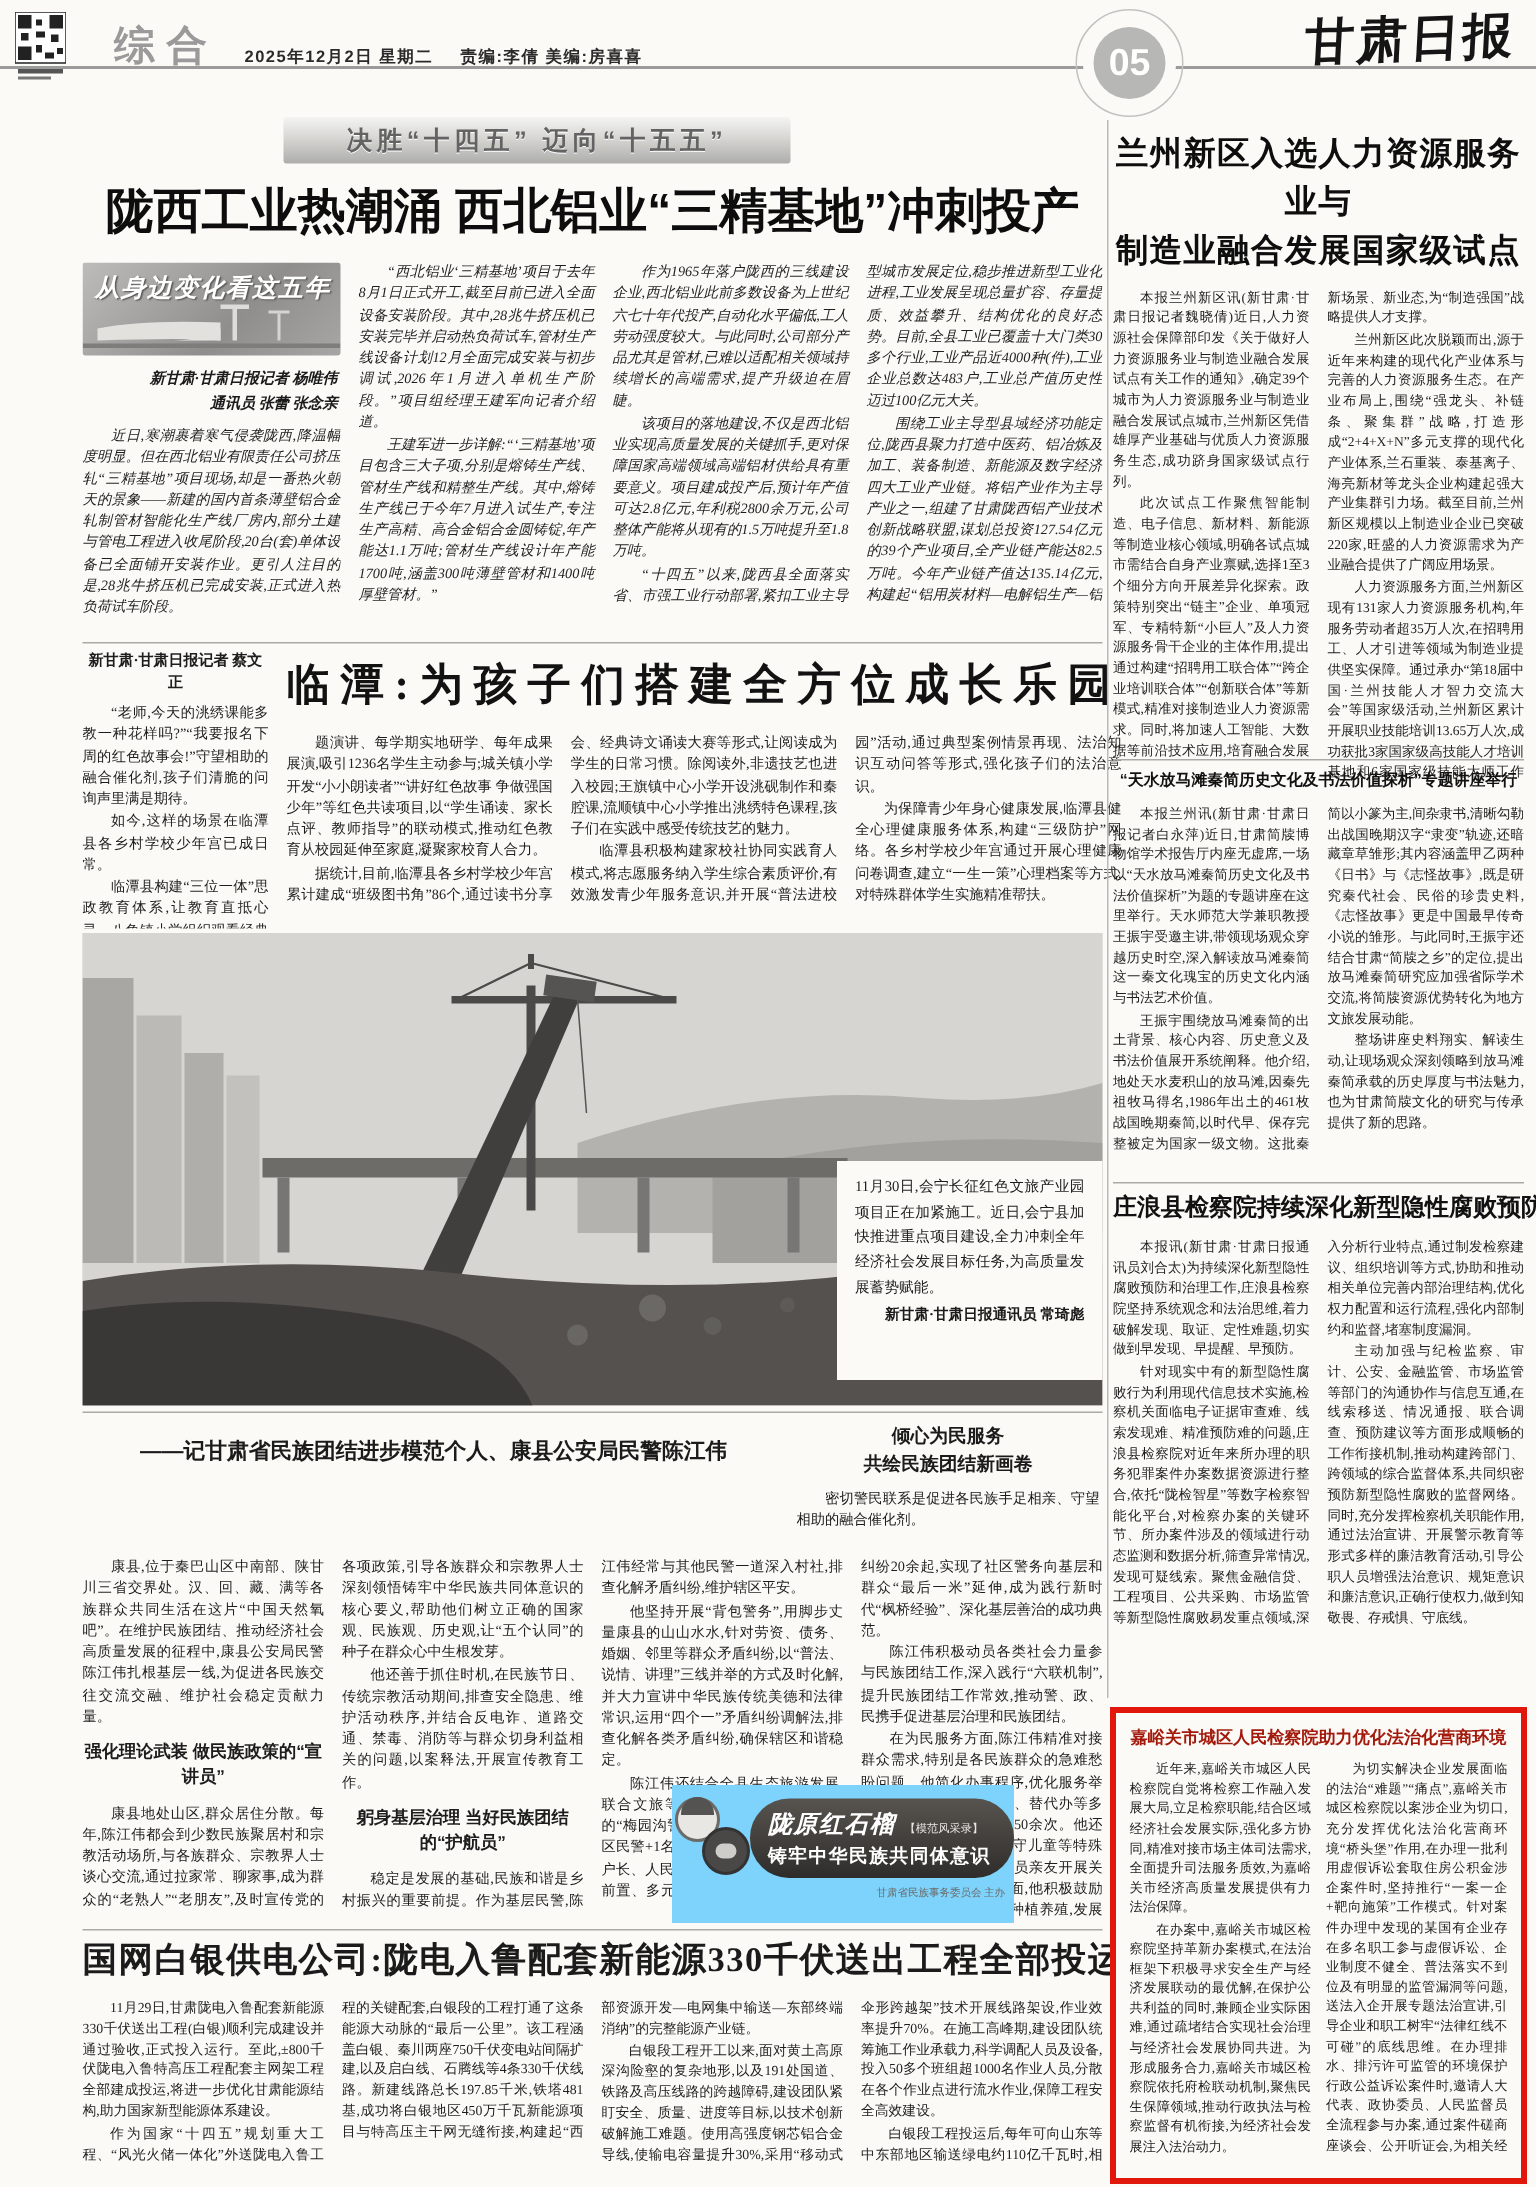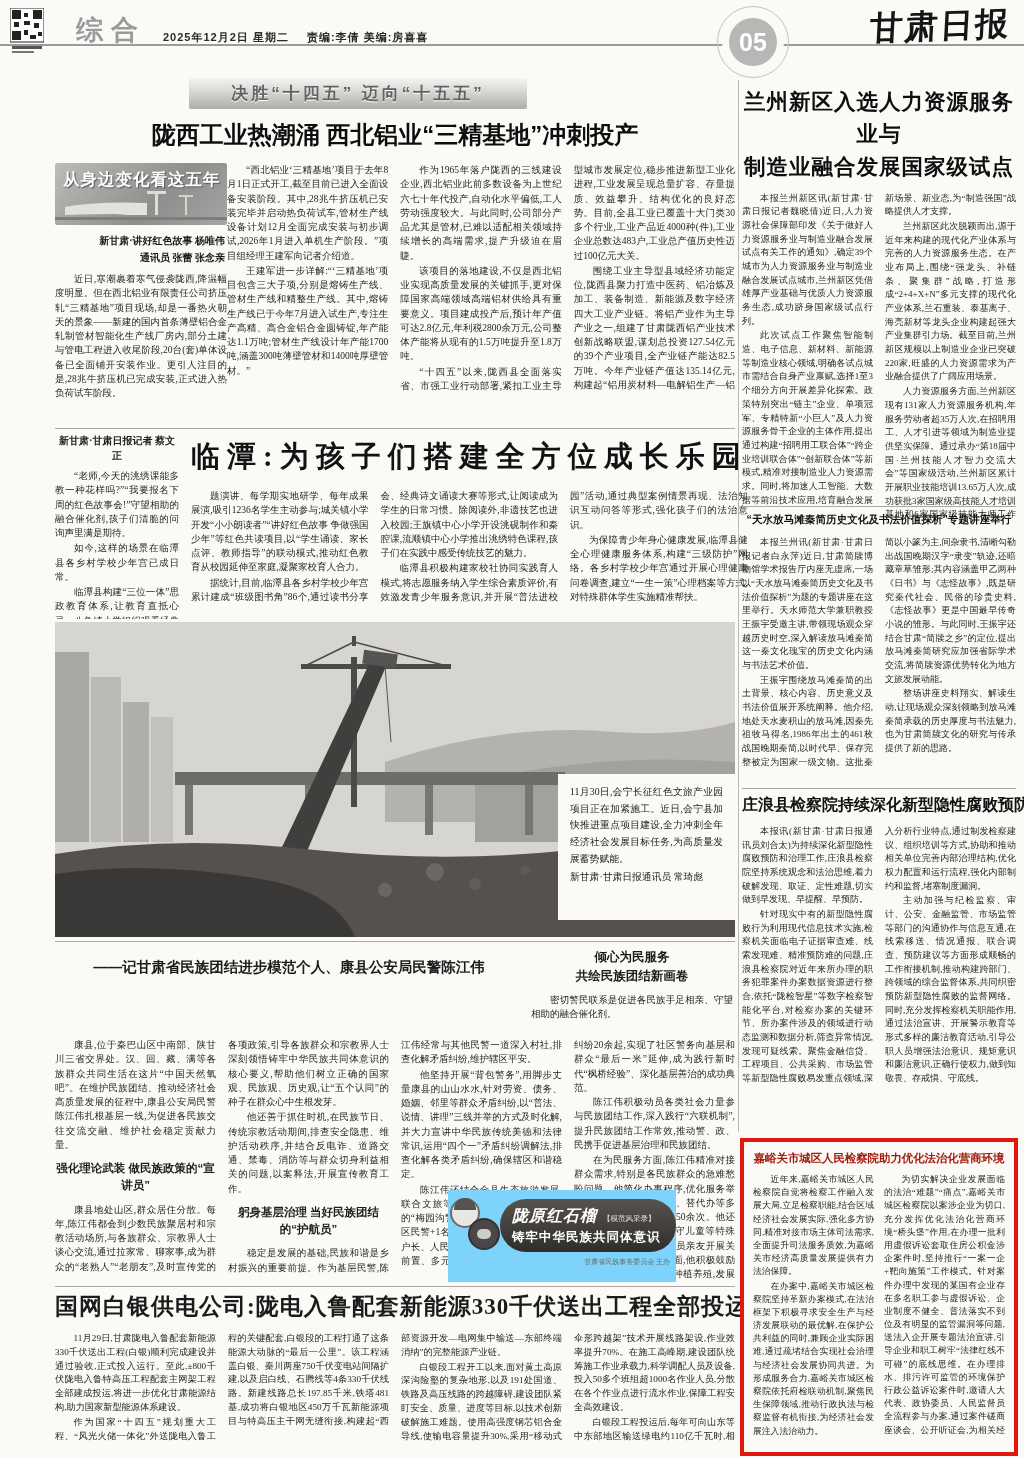--- a/index.html
+++ b/index.html
@@ -35,22 +35,22 @@
   .vrule { background:#b9b9b7; width:1px; }
 
   
   .lead-sec { left:55px; top:78px; width:680px; }
   .kicker { margin-left:134px; width:338px; height:31px; border-radius:2px;
     background:linear-gradient(180deg,#f4f4f2 0%,#d7d6d3 45%,#adadab 100%);
     display:flex; align-items:center; justify-content:center;
     font-family:"Liberation Sans",sans-serif; font-weight:bold; font-size:17px;
     letter-spacing:3px; color:#636363; text-shadow:0 1px 0 #fff; }
   .lead-headline { margin-top:10px; text-align:center; font-family:"Liberation Sans",sans-serif;
-    font-weight:900; font-size:24px; letter-spacing:0px; color:#0d0d0d; white-space:nowrap; }
-  .lead-cols { display:flex; margin-top:12px; height:240px; overflow:hidden; }
+    font-weight:900; font-size:32px; letter-spacing:0px; color:#0d0d0d; white-space:nowrap; }
+  .lead-cols { display:flex; gap:12px; margin-top:12px; height:240px; overflow:hidden;font-style:italic; }
   .feature { width:172px; flex:none; }
   .feature-banner { position:relative; height:62px; overflow:hidden; border-radius:2px;
     background:linear-gradient(135deg,#bdbcba 0%,#8f8e8c 60%,#a7a6a4 100%); }
   .feature-banner-label { position:absolute; left:8px; top:6px; color:#fff;
     font-family:"Liberation Sans",sans-serif; font-weight:bold; font-size:16.5px;
     letter-spacing:1px; text-shadow:1px 1px 1px #555; }
   .feature-bylines { text-align:right; font-weight:bold; font-size:10px; margin:7px 2px 6px 0; line-height:1.7; }
   .feature-text { font-size:9.5px; line-height:1.5; }
   .lead-body { flex:1; column-count:3; column-gap:12px; font-size:9.5px; line-height:1.5; }
 
@@ -60,21 +60,21 @@
   .lintan-byline { text-align:center; font-weight:bold; font-size:10px; margin:2px 0 6px; text-indent:0 !important; }
   .lintan-right { flex:1; }
   .lintan-headline { text-align:center; font-size:29px; font-weight:600; letter-spacing:7px;
     color:#121212; margin:6px 0 12px; white-space:nowrap; }
   .lintan-body { column-count:3; column-gap:12px; font-size:9.5px; line-height:1.5; height:126px; }
 
   
   .photo-sec { left:55px; top:622px; width:680px; height:315px; background:#cfcdc9; }
   .photo-caption { position:absolute; right:0; top:152px; width:177px; height:146px;
     background:#fbfaf7; padding:10px 12px 8px; font-size:9.8px; line-height:1.7; text-align:justify; }
-  .photo-credit { font-weight:normal; margin-top:2px; }
+  .photo-credit { text-align:right; font-weight:bold; margin-top:2px; }
 
   
   .unity-sec { left:55px; top:946px; width:680px; height:338px; }
   .unity-head { display:flex; height:88px; }
   .unity-title-wrap { width:468px; text-align:center; }
   .unity-title { font-family:"Liberation Sans",sans-serif; font-weight:900; font-size:31px;
     letter-spacing:10px; margin-top:4px; white-space:nowrap; }
   .unity-sub { font-family:"Liberation Sans",sans-serif; font-weight:bold; font-size:14.5px; margin-top:12px; white-space:nowrap; }
   .unity-right { flex:1; padding:2px 2px 0 8px; }
   .unity-right-head { text-align:center; font-family:"Liberation Sans",sans-serif;
@@ -173,21 +173,21 @@
             <path d="M10 44 Q40 38 92 40 L92 52 Q70 50 10 52 Z" fill="#e2e1de"></path>
             <rect x="100" y="30" width="3" height="22" fill="#dddcd9"></rect>
               <rect x="92" y="28" width="19" height="3" fill="#dddcd9"></rect>
             <rect x="130" y="34" width="2" height="18" fill="#d5d4d1"></rect>
               <rect x="124" y="32" width="14" height="2" fill="#d5d4d1"></rect>
             <rect x="0" y="54" width="172" height="3" fill="#7e7d7b"></rect>
           </svg>
           <div class="feature-banner-label">从身边变化看这五年</div>
         </div>
         <div class="feature-bylines">
-          <div>新甘肃·讲好红色故事 杨唯伟</div>
+          <div>新甘肃·甘肃日报记者 杨唯伟</div>
           <div>通讯员 张蕾 张念亲</div>
         </div>
         <div class="feature-text art-body">
             <p>近日,寒潮裹着寒气侵袭陇西,降温幅度明显。但在西北铝业有限责任公司挤压轧“三精基地”项目现场,却是一番热火朝天的景象——新建的国内首条薄壁铝合金轧制管材智能化生产线厂房内,部分土建与管电工程进入收尾阶段,20台(套)单体设备已全面铺开安装作业。更引人注目的是,28兆牛挤压机已完成安装,正式进入热负荷试车阶段。</p>
           </div>
       </div>
       <div class="lead-body art-body">
           <p>“西北铝业‘三精基地’项目于去年8月1日正式开工,截至目前已进入全面设备安装阶段。其中,28兆牛挤压机已安装完毕并启动热负荷试车,管材生产线设备计划12月全面完成安装与初步调试,2026年1月进入单机生产阶段。”项目组经理王建军向记者介绍道。</p>
           <p>王建军进一步详解:“‘三精基地’项目包含三大子项,分别是熔铸生产线、管材生产线和精整生产线。其中,熔铸生产线已于今年7月进入试生产,专注生产高精、高合金铝合金圆铸锭,年产能达1.1万吨;管材生产线设计年产能1700吨,涵盖300吨薄壁管材和1400吨厚壁管材。”</p>
           <p>作为1965年落户陇西的三线建设企业,西北铝业此前多数设备为上世纪六七十年代投产,自动化水平偏低,工人劳动强度较大。与此同时,公司部分产品尤其是管材,已难以适配相关领域持续增长的高端需求,提产升级迫在眉睫。</p>

